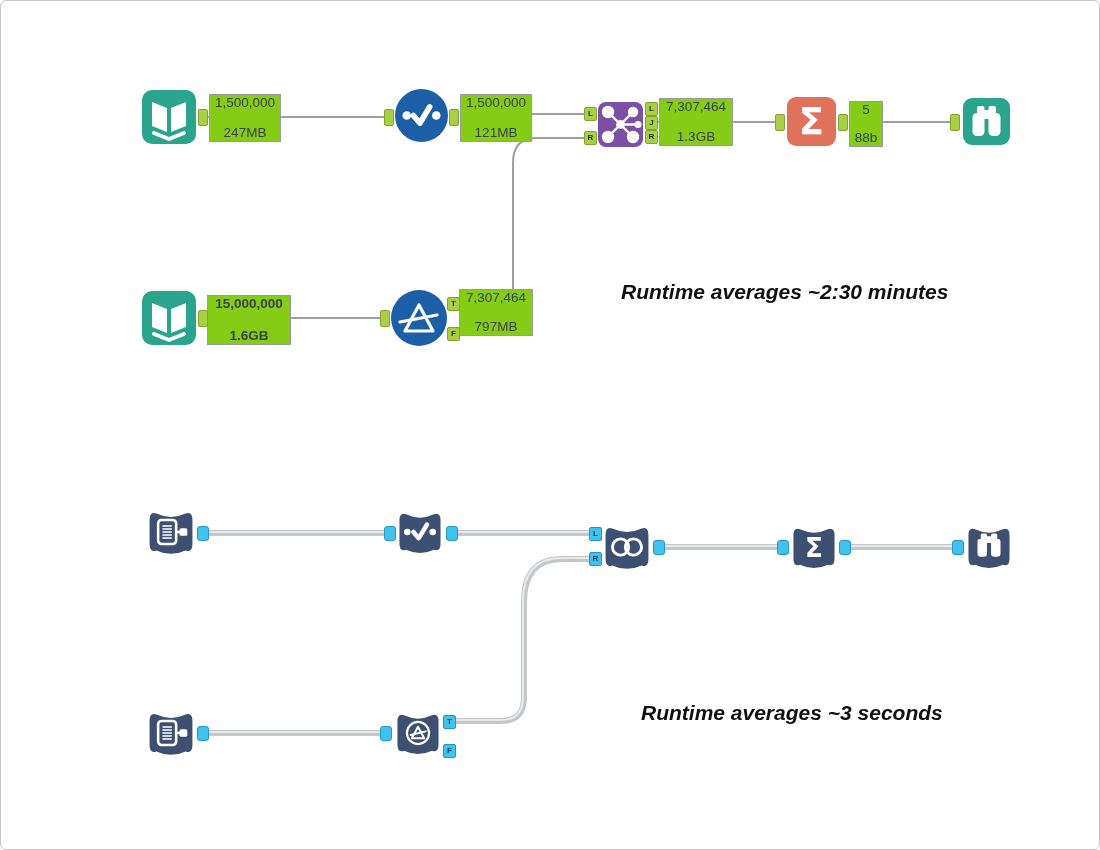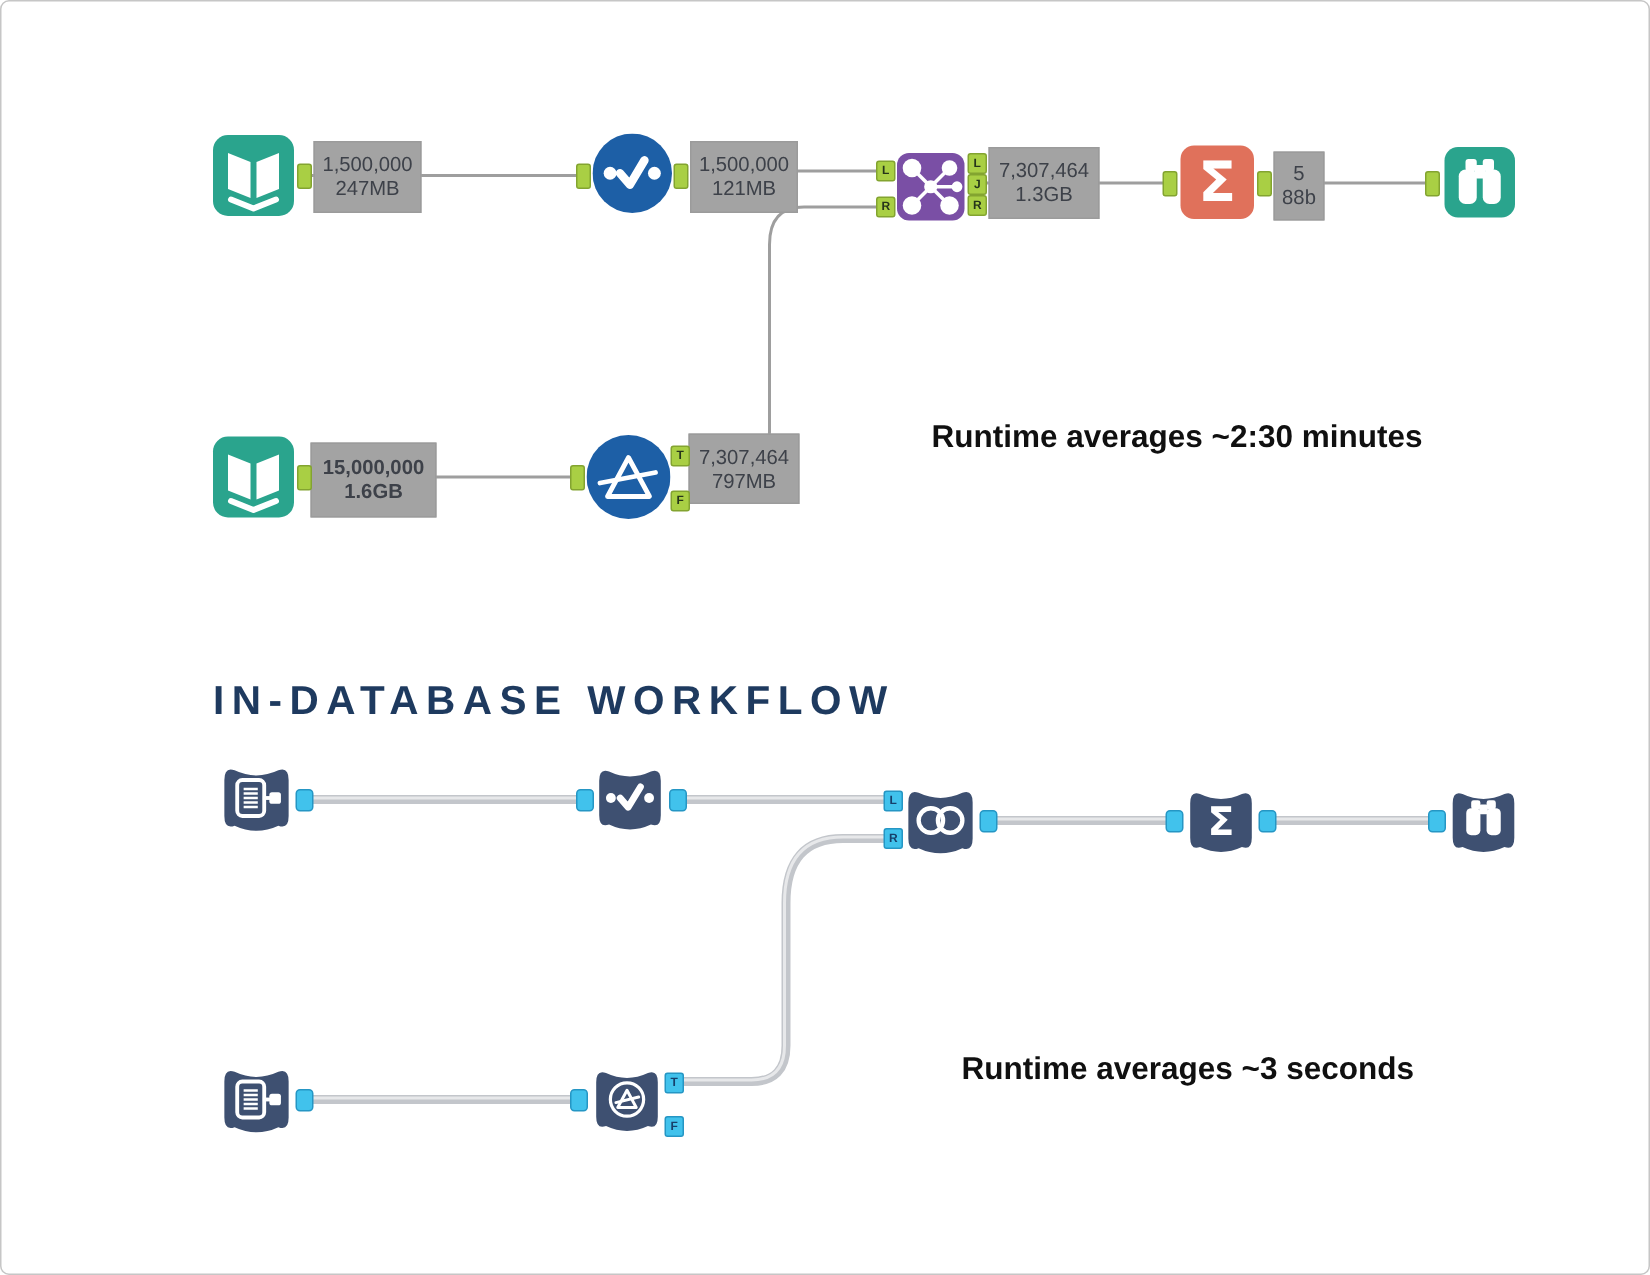--- a/index.html
+++ b/index.html
@@ -8,28 +8,28 @@
     border:1px solid #c6c6c6;border-radius:6px;overflow:hidden;
     font-family:"Liberation Sans",sans-serif;
   }
   .section-title{
     position:absolute;z-index:5;
     font-weight:800;font-size:27px;letter-spacing:5px;color:#1e3a5f;
     font-family:"Liberation Sans",sans-serif;white-space:nowrap;
   }
   .runtime-note{
     position:absolute;z-index:5;font-weight:bold;font-size:21px;color:#101010;
-    font-family:"Liberation Sans",sans-serif;white-space:nowrap;
+    font-family:"Liberation Sans",sans-serif;white-space:nowrap;font-style:italic;
   }
   .wires{position:absolute;left:0;top:0;z-index:1;}
   .tool{position:absolute;z-index:2;cursor:pointer;}
   .tool svg{display:block;}
   .label-box{
-    position:absolute;z-index:3;background:#a3a3a3;border:1px solid #9b9b9b;
-    display:flex;flex-direction:column;justify-content:center;text-align:center;
+    position:absolute;z-index:3;background:#84cc16;border:1px solid #9b9b9b;
+    display:flex;flex-direction:column;justify-content:space-between;text-align:center;
     font-size:13.5px;line-height:16px;color:#3d4149;
   }
   .anchor{position:absolute;z-index:4;box-sizing:border-box;}
   .anchor.green{width:10px;height:17px;background:#a9cf44;border:1px solid #83a430;border-radius:2px;}
   .anchor.green.lettered{
     width:13px;height:14px;border-radius:2px;
     font-weight:bold;font-size:8px;line-height:12px;text-align:center;color:#26351a;
   }
   .anchor.cyan{width:12px;height:15px;background:#41c2ec;border:1px solid #2596c4;border-radius:3px;}
   .anchor.cyan.lettered{
@@ -180,21 +180,20 @@
   </div>
   <div class="anchor green lettered" style="left:446px;top:296px;">T</div>
   <div class="anchor green lettered" style="left:446px;top:326px;">F</div>
   <div class="label-box" style="left:458px;top:288px;width:72px;height:45px;">
     <div>7,307,464</div>
     <div>797MB</div>
   </div>
 
   <div class="runtime-note" style="left:620px;top:279px;">Runtime averages ~2:30 minutes</div>
 
-  <div class="section-title" style="left:141px;top:451px;">IN-DATABASE WORKFLOW</div>
 
   <div class="tool" style="left:146px;top:506px;">
     <svg width="48" height="50" viewBox="0 0 56 56">
       <path d="M3,14 Q3,3.5 11,6.5 Q28,14.5 45,6.5 Q53,3.5 53,14 L53,42 Q53,52.5 45,49.5 Q28,57.5 11,49.5 Q3,52.5 3,42 Z" fill="#3e5071"></path>
       <rect x="13" y="14" width="21" height="28" rx="4" fill="none" stroke="#ffffff" stroke-width="3"></rect>
       <g stroke="#ffffff" stroke-width="1.8">
         <path d="M18,21 H29"></path>
           <path d="M18,24.5 H29"></path>
           <path d="M18,28 H29"></path>
           <path d="M18,31.5 H29"></path>

